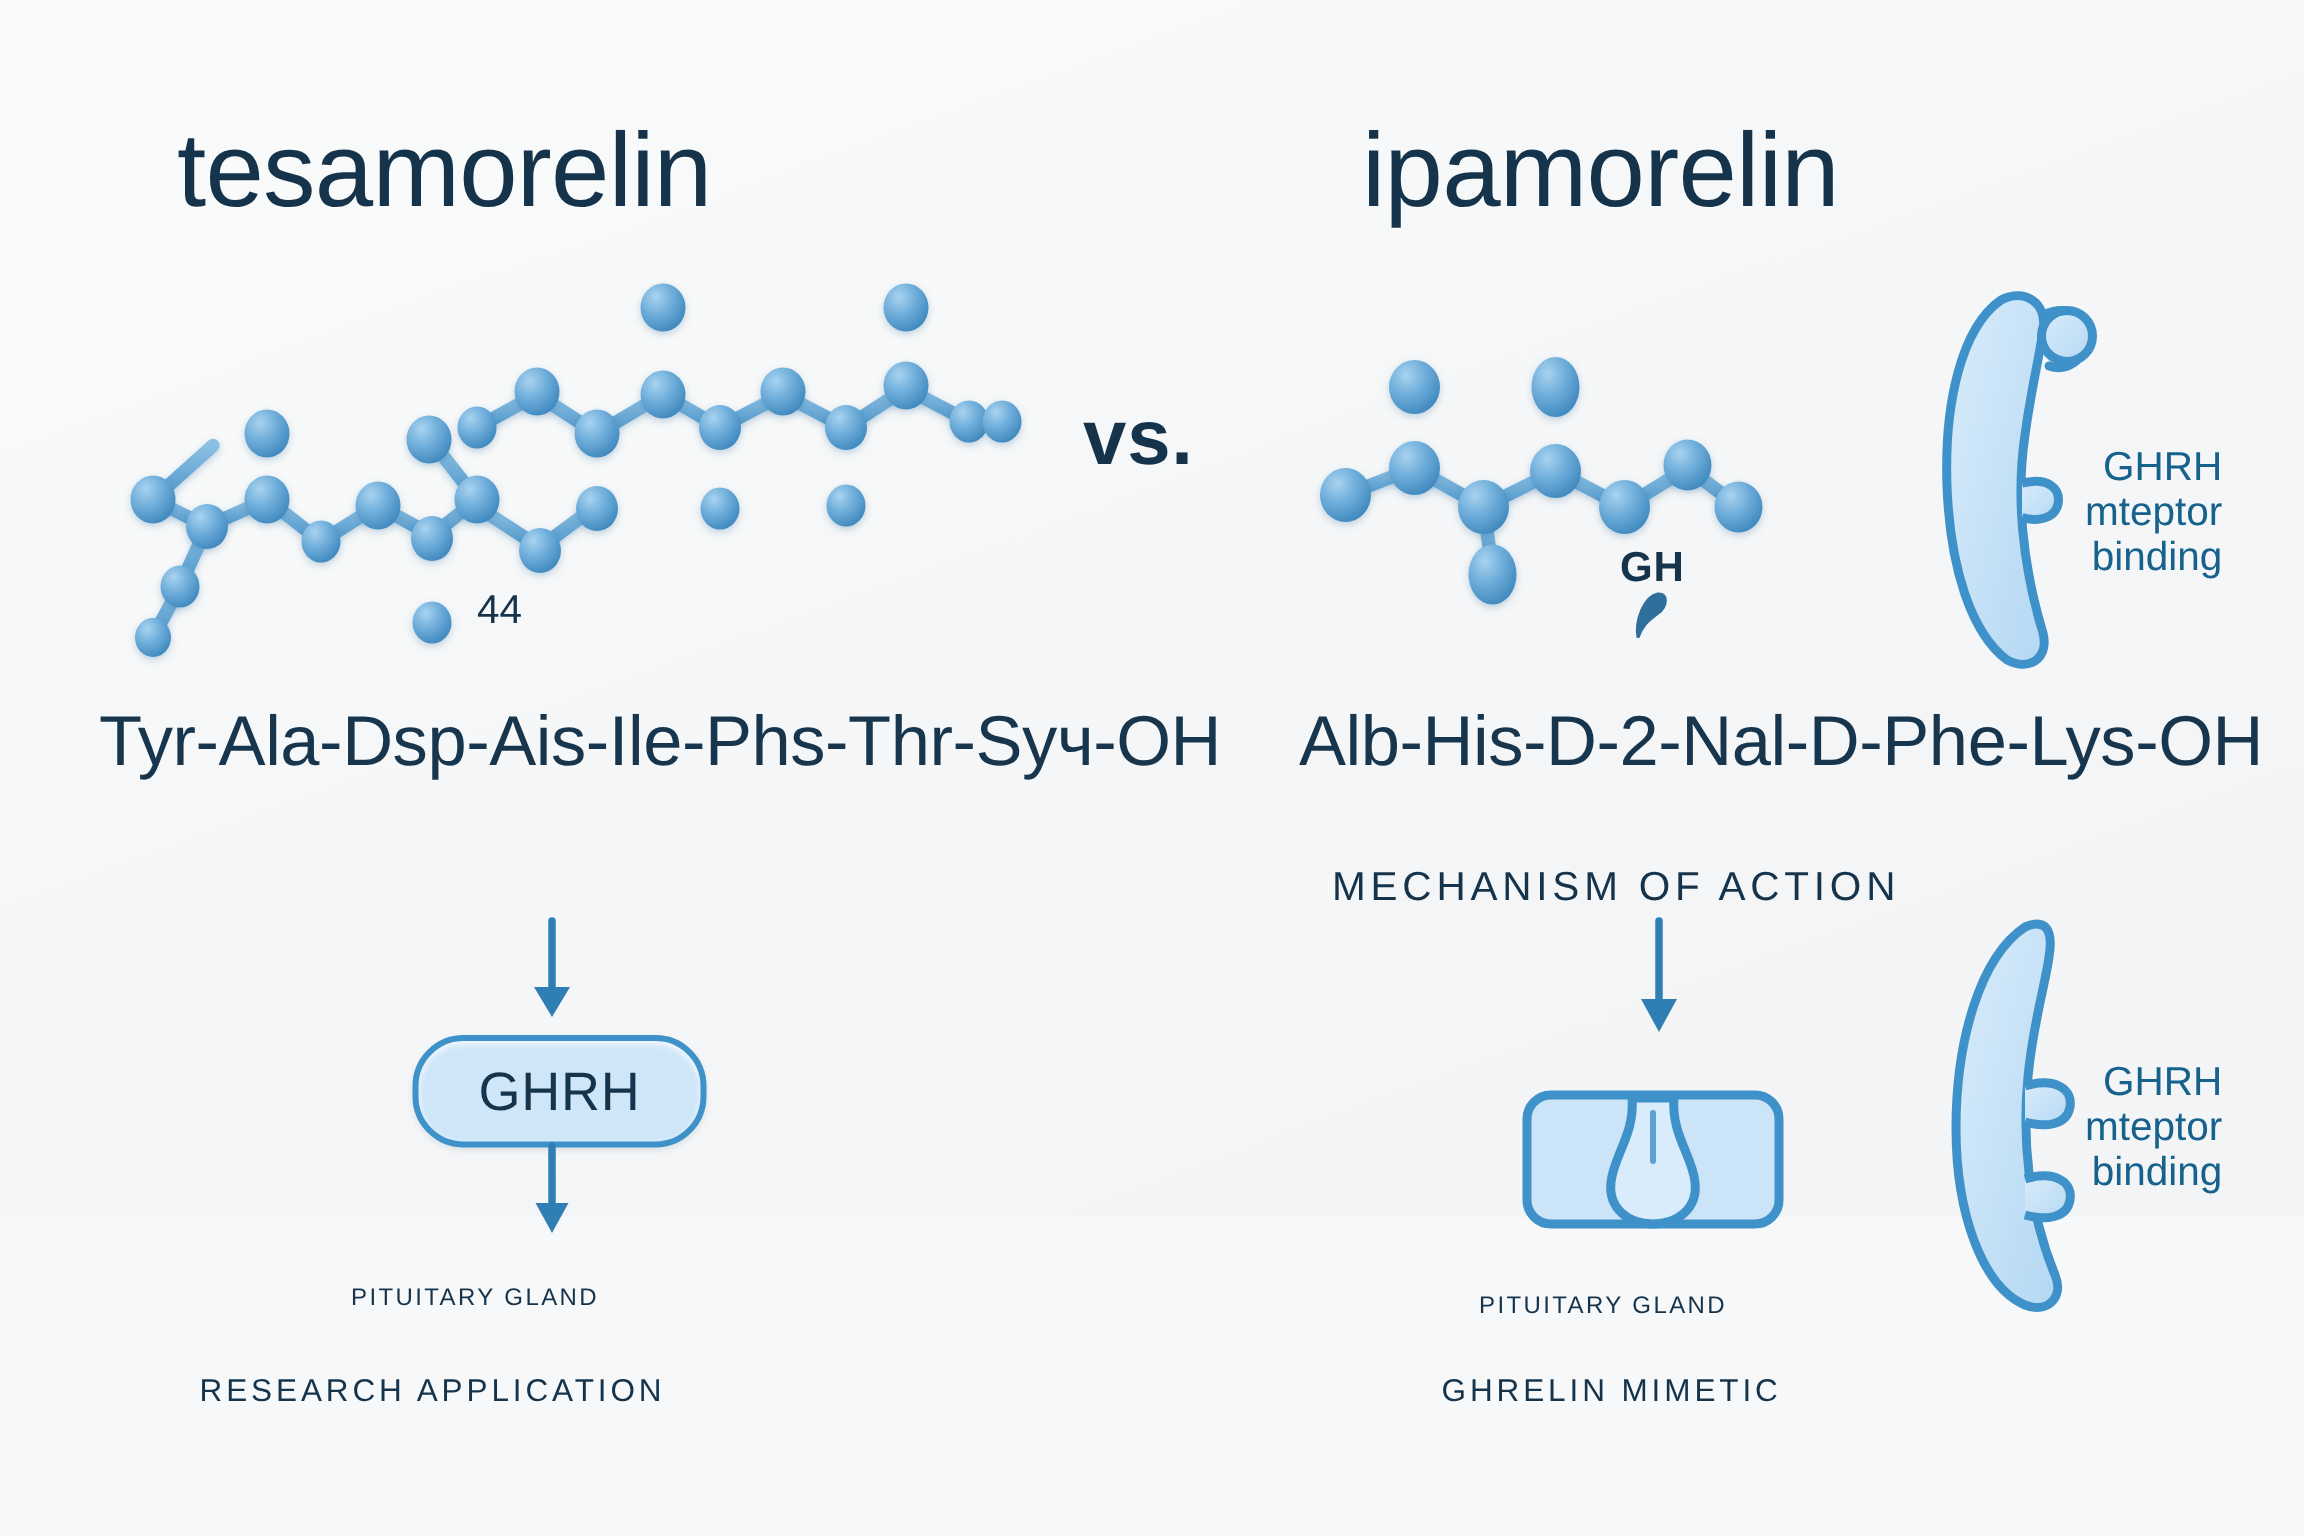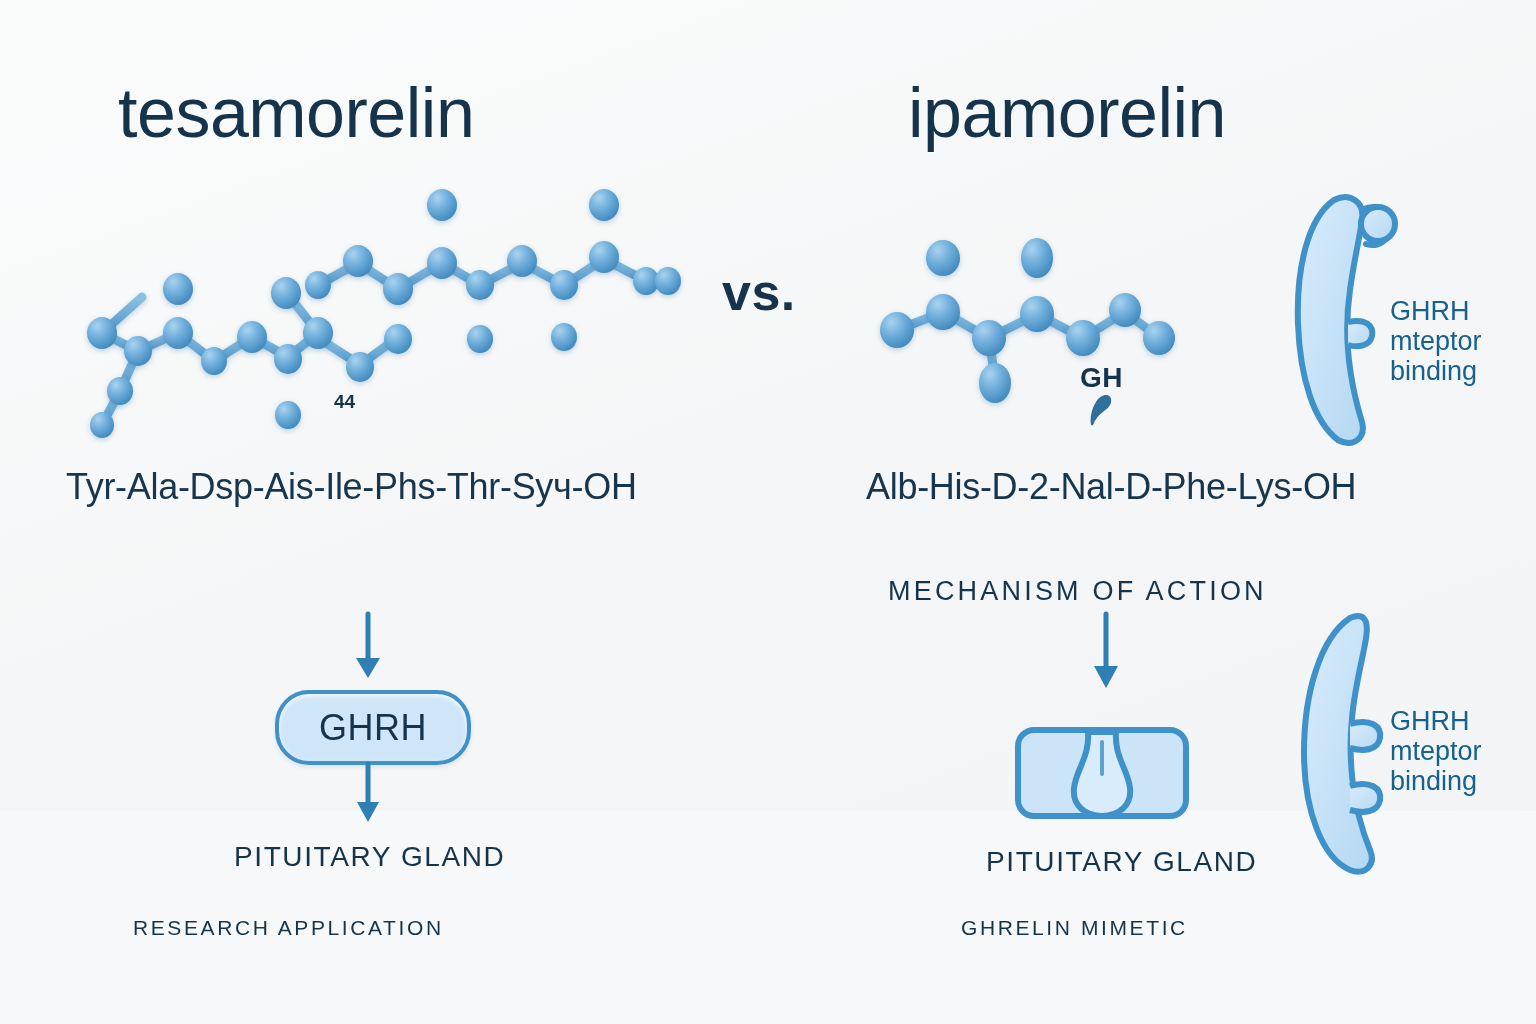--- a/index.html
+++ b/index.html
@@ -12,20 +12,21 @@
     background: #f7f8f9;
     font-family: "Liberation Sans", sans-serif;
     overflow: hidden;
     position: relative;
   }
   #stage {
     position: relative;
     width: 1536px;
     height: 811px;
     background: linear-gradient(160deg, #fafbfb 0%, #f5f6f7 55%, #f3f4f5 100%);
+    text-align: right;
   }
   .abs { position: absolute; }
 
   
   .title {
     font-size: 70px;
     font-weight: 400;
     color: #15344c;
     letter-spacing: -0.5px;
     line-height: 1;
@@ -39,21 +40,21 @@
     font-size: 52px;
     font-weight: 700;
     color: #15344c;
     letter-spacing: 0.5px;
     left: 722px;
     top: 262px;
   }
 
   
   .sequence {
-    font-size: 36px;
+    font-size: 47px;
     font-weight: 400;
     color: #17364e;
     white-space: nowrap;
     letter-spacing: -0.3px;
   }
   #seq-left  { left: 66px;  top: 466px; }
   #seq-right { left: 866px; top: 466px; }
 
   
   .caption {
@@ -70,35 +71,36 @@
     font-size: 21px;
     font-weight: 400;
     color: #15344c;
     letter-spacing: 2.6px;
     white-space: nowrap;
   }
   #foot-left  { left: 133px; top: 916px; }
   #foot-right { left: 928px; top: 916px; margin-left: 33px; }
 
   .small-caps {
-    font-size: 28px;
+    font-size: 16px;
     font-weight: 400;
     color: #15344c;
     letter-spacing: 1.6px;
     white-space: nowrap;
+    margin-top: 16px;
   }
   #pit-left  { left: 234px;  top: 841px; }
   #pit-right { left: 986px;  top: 846px; }
 
   
   .mol-number {
-    font-size: 19px;
-    font-weight: 700;
-    color: #15344c;
-    left: 334px;
+    font-size: 27px;
+    font-weight: 400;
+    color: #15344c;
+    left: 318px;
     top: 391px;
   }
   .gh-label {
     font-size: 28px;
     font-weight: 700;
     color: #15344c;
     left: 1080px;
     top: 362px;
     letter-spacing: 0.5px;
   }

